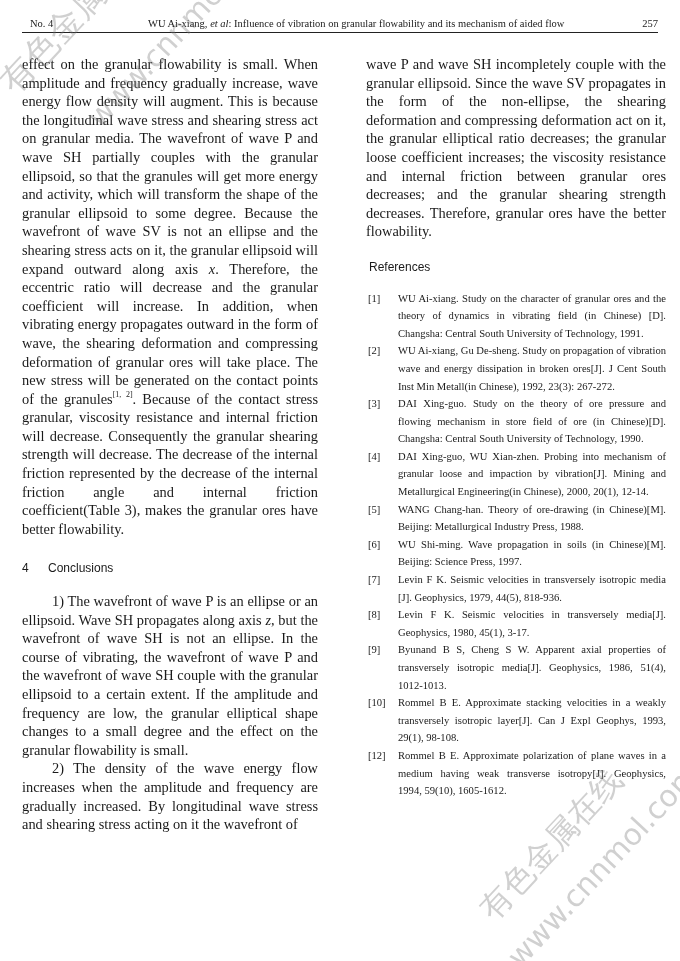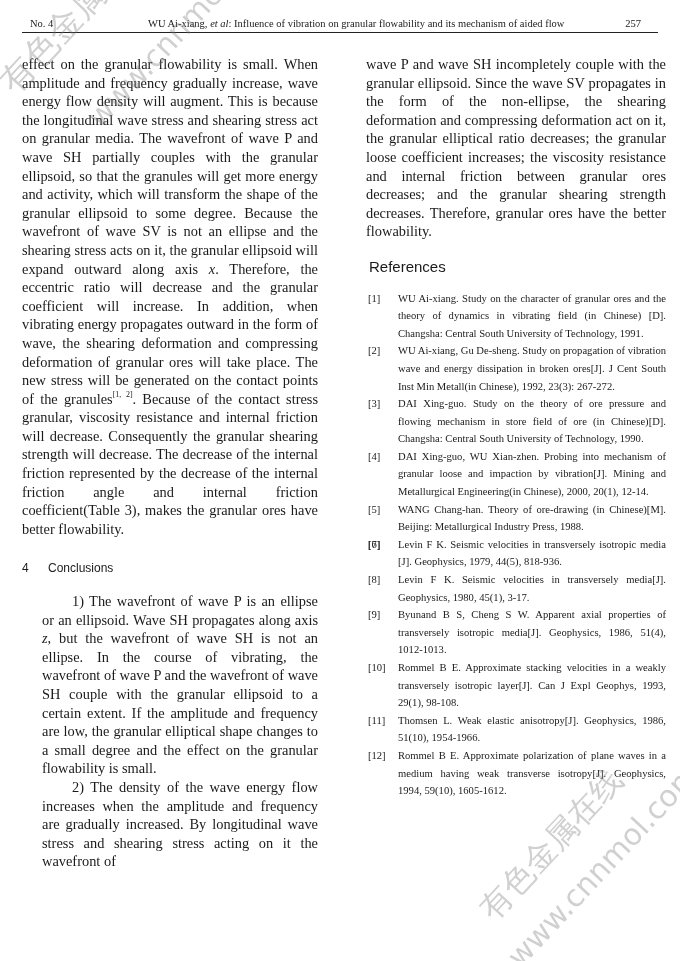--- a/index.html
+++ b/index.html
@@ -1,30 +1,30 @@
 <!DOCTYPE html>
 <html><head>
 <meta charset="utf-8">
 <style>
   html, body { margin: 0; padding: 0; background: #ffffff; }
   body { width: 680px; height: 961px; position: relative; overflow: hidden; color: #1a1a1a; }
   .header { position: absolute; left: 22px; top: 14px; width: 636px; height: 18px; border-bottom: 1px solid #222; font-family: "Liberation Serif", serif; font-size: 10.5px; }
   .header .vol { position: absolute; left: 8px; top: 4px; text-align: center; }
   .header .running { position: absolute; left: 126px; top: 4px; white-space: nowrap; text-align: right; }
   .header .running i { font-style: italic; }
-  .header .pg { position: absolute; right: 17px; top: 4px; }
+  .header .pg { position: absolute; right: 0; top: 4px; }
   .col { position: absolute; font-family: "Liberation Serif", serif; font-size: 14.4px; line-height: 18.6px; text-align: justify; }
   .col-left { left: 22px; top: 55px; width: 296px; }
   .col-right { left: 337px; top: 55px; width: 300px; margin-left: 29px; }
   .col p { margin: 0; }
-  .col p.indent { text-indent: 30px; margin-left: 20px; }
+  .col p.indent { text-indent: 30px; }
   .col sup { font-size: 8px; vertical-align: 7px; line-height: 0; }
   .section-h { font-family: "Liberation Sans", sans-serif; font-size: 12px; margin: 21px 0 14px 0; text-align: left; }
   .section-h .num { display: inline-block; width: 26px; }
-  .refs-h { font-family: "Liberation Sans", sans-serif; font-size: 15px; margin: 17px 0 13px 3px; }
+  .refs-h { font-family: "Liberation Sans", sans-serif; font-size: 12px; margin: 17px 0 13px 3px; }
   .refs { font-family: "Liberation Serif", serif; font-size: 10.6px; line-height: 17.6px; text-align: justify; }
   .ref { position: relative; padding-left: 32px; margin: 0 0 0 0; }
   .ref .rn { position: absolute; left: 2px; top: 0; }
   .watermark { position: absolute; font-family: "DejaVu Sans", sans-serif; color: rgba(120,120,120,0.35); pointer-events: none; white-space: nowrap; }
   .wm1 { left: -10px; top: 72px; font-size: 34px; transform: rotate(-47deg); transform-origin: left top; }
   .wm2 { left: 80px; top: 110px; font-size: 30px; transform: rotate(-47deg); transform-origin: left top; }
   .wm3 { left: 470px; top: 900px; font-size: 32px; transform: rotate(-47deg); transform-origin: left top; }
   .wm4 { left: 500px; top: 950px; font-size: 30px; transform: rotate(-47deg); transform-origin: left top; }
 </style>
 </head>
@@ -45,26 +45,25 @@
 
 <div class="col col-right">
   <p>wave P and wave SH incompletely couple with the granular ellipsoid. Since the wave SV propagates in the form of the non-ellipse, the shearing deformation and compressing deformation act on it, the granular elliptical ratio decreases; the granular loose coefficient increases; the viscosity resistance and internal friction between granular ores decreases; and the granular shearing strength decreases. Therefore, granular ores have the better flowability.</p>
   <div class="refs-h">References</div>
   <div class="refs" id="refs">
       <div class="ref"><span class="rn">[1]</span><span>WU Ai-xiang. Study on the character of granular ores and the theory of dynamics in vibrating field (in Chinese) [D]. Changsha: Central South University of Technology, 1991.</span></div>
       <div class="ref"><span class="rn">[2]</span><span>WU Ai-xiang, Gu De-sheng. Study on propagation of vibration wave and energy dissipation in broken ores[J]. J Cent South Inst Min Metall(in Chinese), 1992, 23(3): 267-272.</span></div>
       <div class="ref"><span class="rn">[3]</span><span>DAI Xing-guo. Study on the theory of ore pressure and flowing mechanism in store field of ore (in Chinese)[D]. Changsha: Central South University of Technology, 1990.</span></div>
       <div class="ref"><span class="rn">[4]</span><span>DAI Xing-guo, WU Xian-zhen. Probing into mechanism of granular loose and impaction by vibration[J]. Mining and Metallurgical Engineering(in Chinese), 2000, 20(1), 12-14.</span></div>
       <div class="ref"><span class="rn">[5]</span><span>WANG Chang-han. Theory of ore-drawing (in Chinese)[M]. Beijing: Metallurgical Industry Press, 1988.</span></div>
-      <div class="ref"><span class="rn">[6]</span></div>
+      <div class="ref"><span class="rn">[6]</span><span>WU Shi-ming. Wave propagation in soils (in Chinese)[M]. Beijing: Science Press, 1997.</span></div>
       <div class="ref"><span class="rn">[7]</span><span>Levin F K. Seismic velocities in transversely isotropic media [J]. Geophysics, 1979, 44(5), 818-936.</span></div>
       <div class="ref"><span class="rn">[8]</span><span>Levin F K. Seismic velocities in transversely media[J]. Geophysics, 1980, 45(1), 3-17.</span></div>
       <div class="ref"><span class="rn">[9]</span><span>Byunand B S, Cheng S W. Apparent axial properties of transversely isotropic media[J]. Geophysics, 1986, 51(4), 1012-1013.</span></div>
       <div class="ref"><span class="rn">[10]</span><span>Rommel B E. Approximate stacking velocities in a weakly transversely isotropic layer[J]. Can J Expl Geophys, 1993, 29(1), 98-108.</span></div>
-      <div class="ref"><span class="rn">[11]</span><span>Thomsen L. Weak elastic anisotropy[J]. Geophysics, 1986, 51(10), 1954-1966.</span></div>
       <div class="ref"><span class="rn">[12]</span><span>Rommel B E. Approximate polarization of plane waves in a medium having weak transverse isotropy[J]. Geophysics, 1994, 59(10), 1605-1612.</span></div>
     </div>
 </div>
 
 <div class="watermark wm1">有色金属在线</div>
 <div class="watermark wm2">www.cnnmol.com</div>
 <div class="watermark wm3">有色金属在线</div>
 <div class="watermark wm4">www.cnnmol.com</div>
 
 </body></html>

